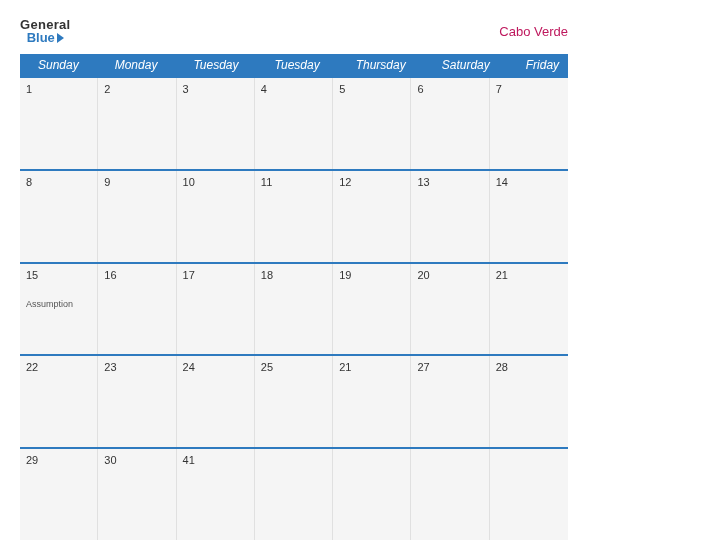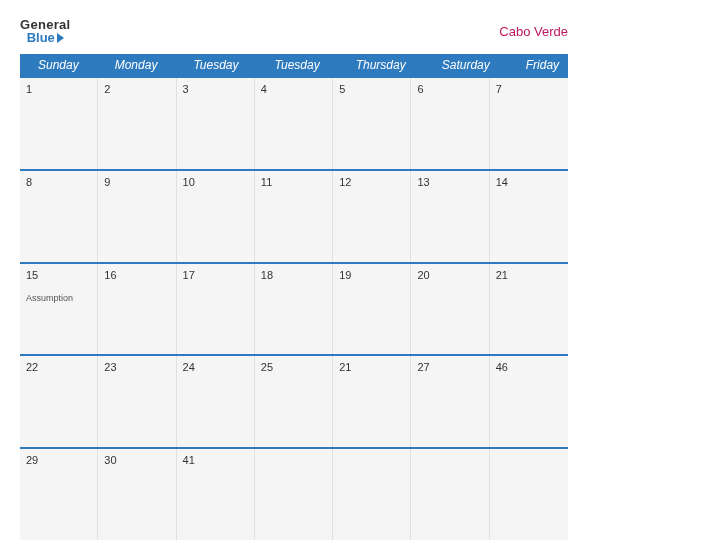--- a/index.html
+++ b/index.html
@@ -104,21 +104,21 @@
       background: #f5f5f5;
     }
     .day-num {
       font-size: 11px;
       color: #333;
       display: block;
     }
     .holiday-label {
       font-size: 9px;
       color: #555;
-      margin-top: 12px;
+      margin-top: 18px;
       display: block;
     }
     .weeks-container {
       flex: 1;
       display: flex;
       flex-direction: column;
     }
   </style>
 </head>
 <body>
@@ -232,21 +232,21 @@
           <div class="cal-cell">
             <span class="day-num">25</span>
           </div>
           <div class="cal-cell">
             <span class="day-num">21</span>
           </div>
           <div class="cal-cell">
             <span class="day-num">27</span>
           </div>
           <div class="cal-cell">
-            <span class="day-num">46</span>
+            <span class="day-num">28</span>
           </div>
         </div>
         <div class="cal-week">
           <div class="cal-cell">
             <span class="day-num">29</span>
           </div>
           <div class="cal-cell">
             <span class="day-num">30</span>
           </div>
           <div class="cal-cell">

